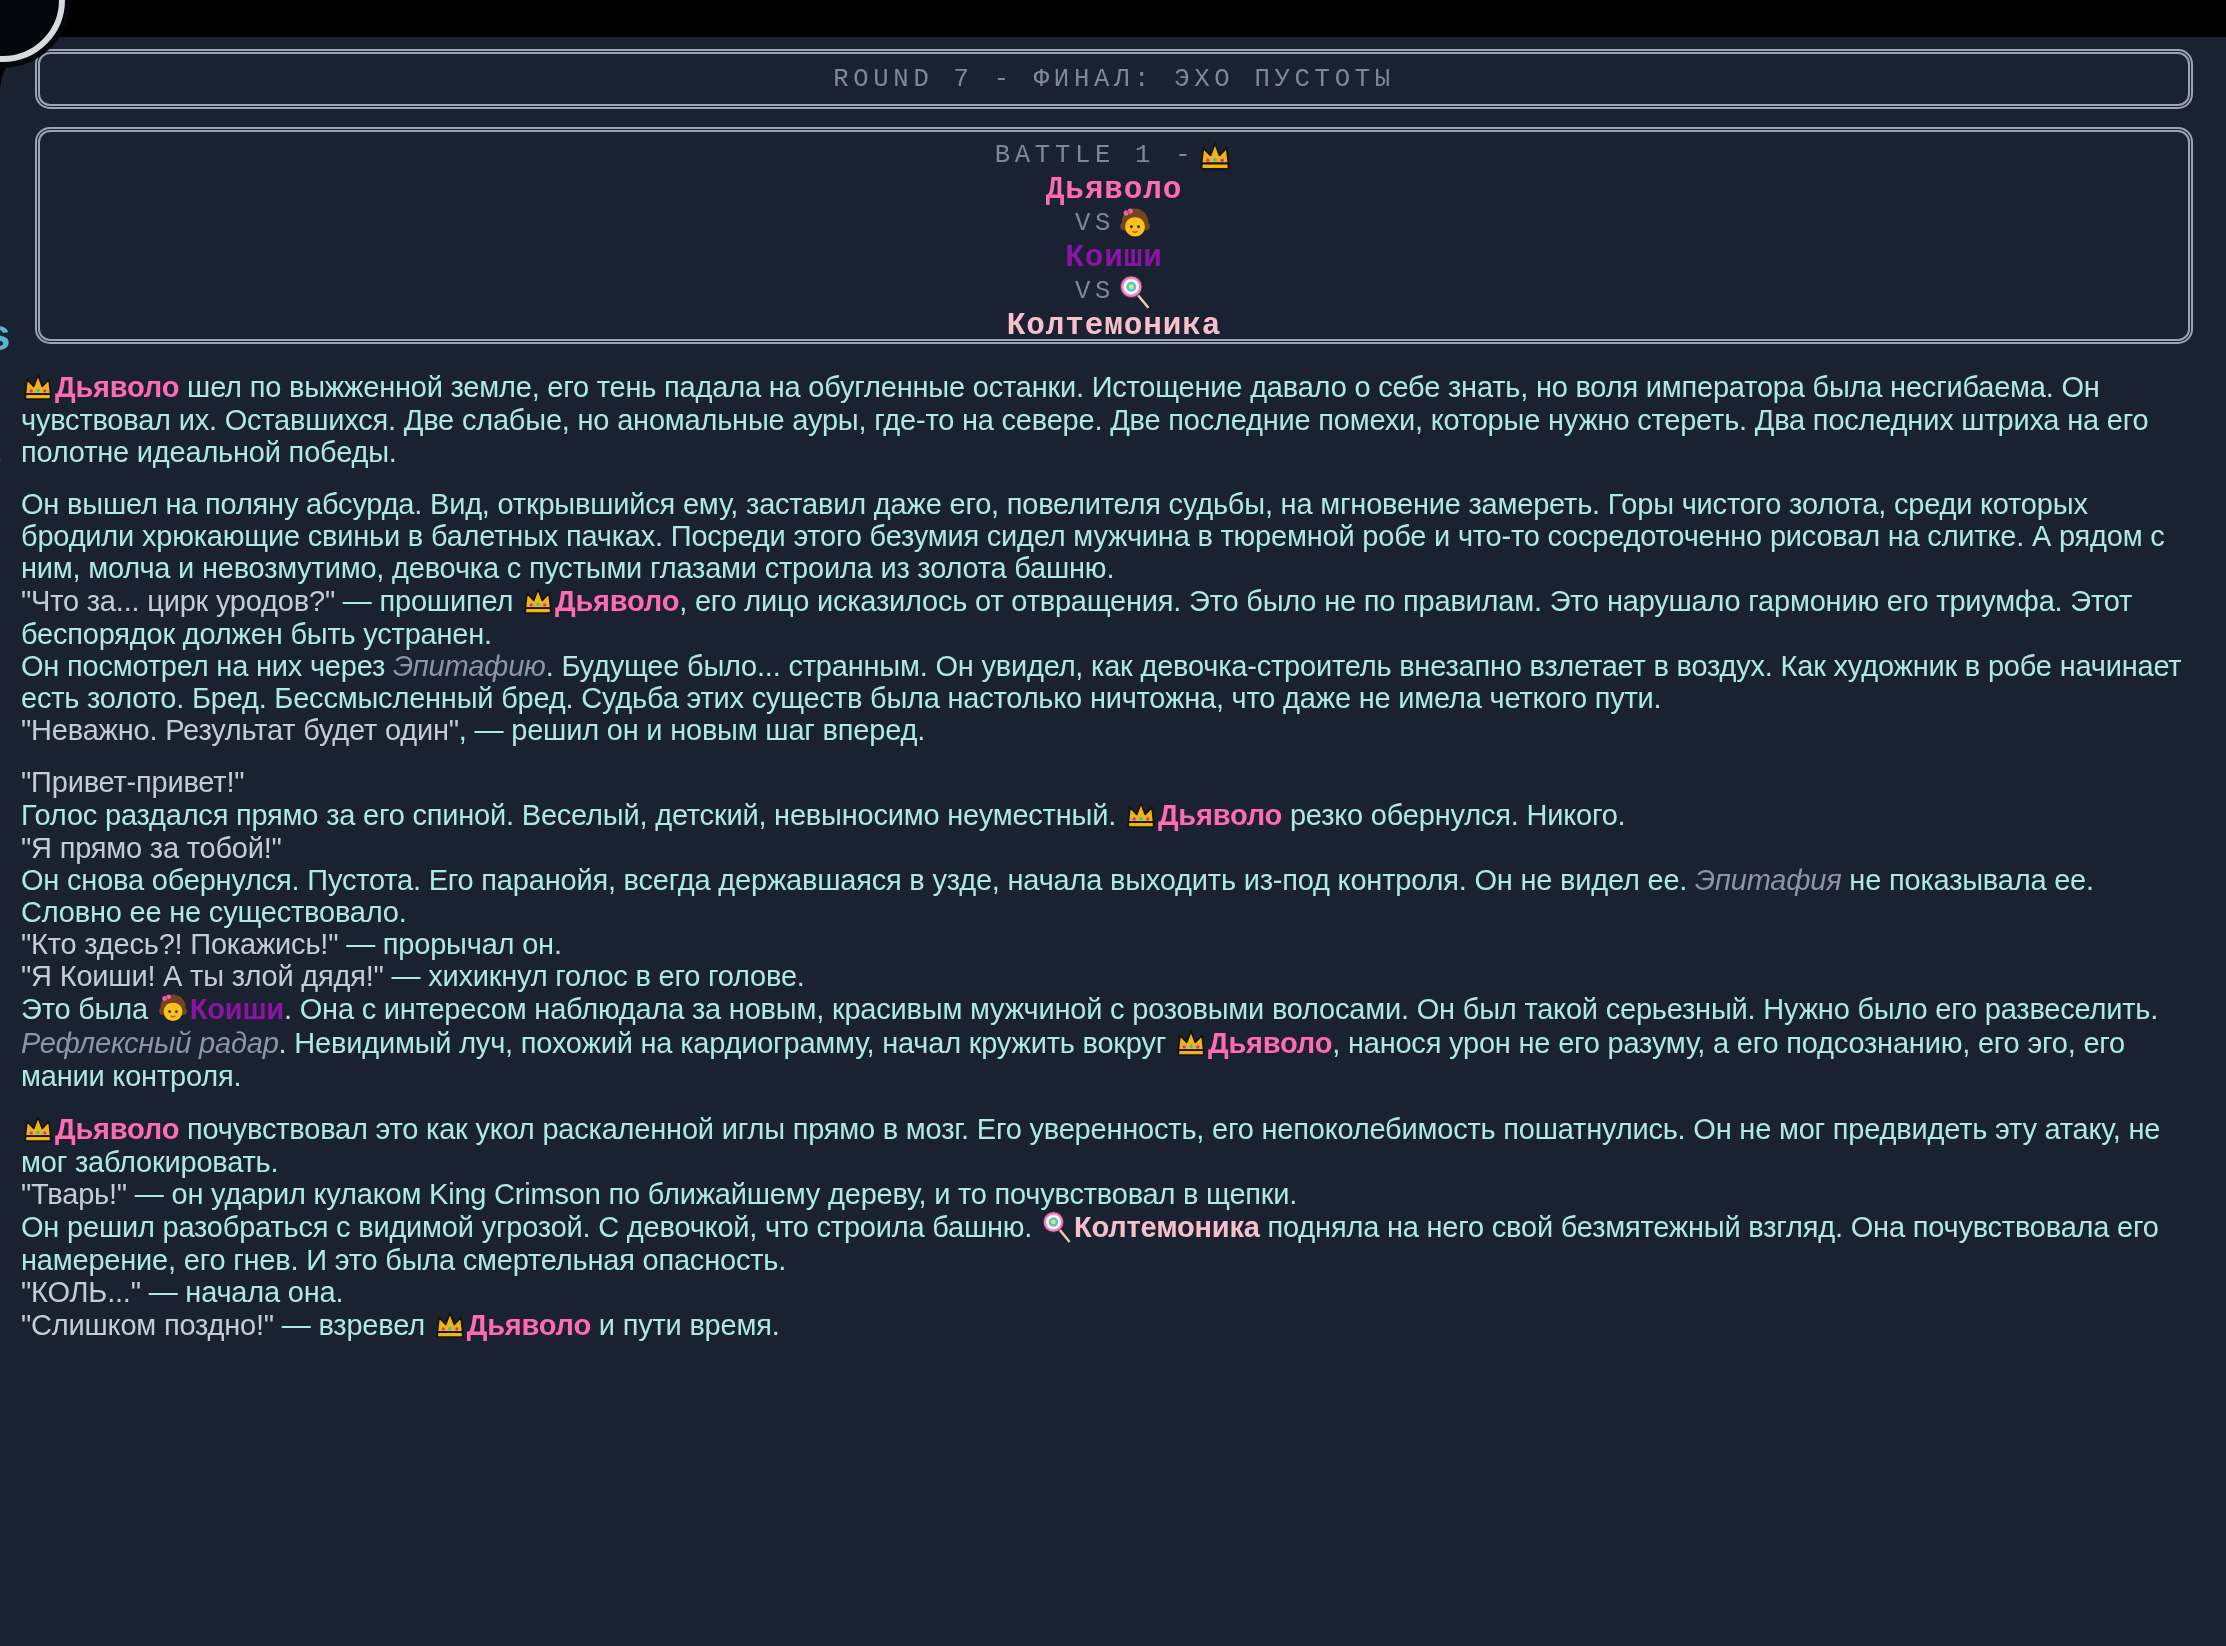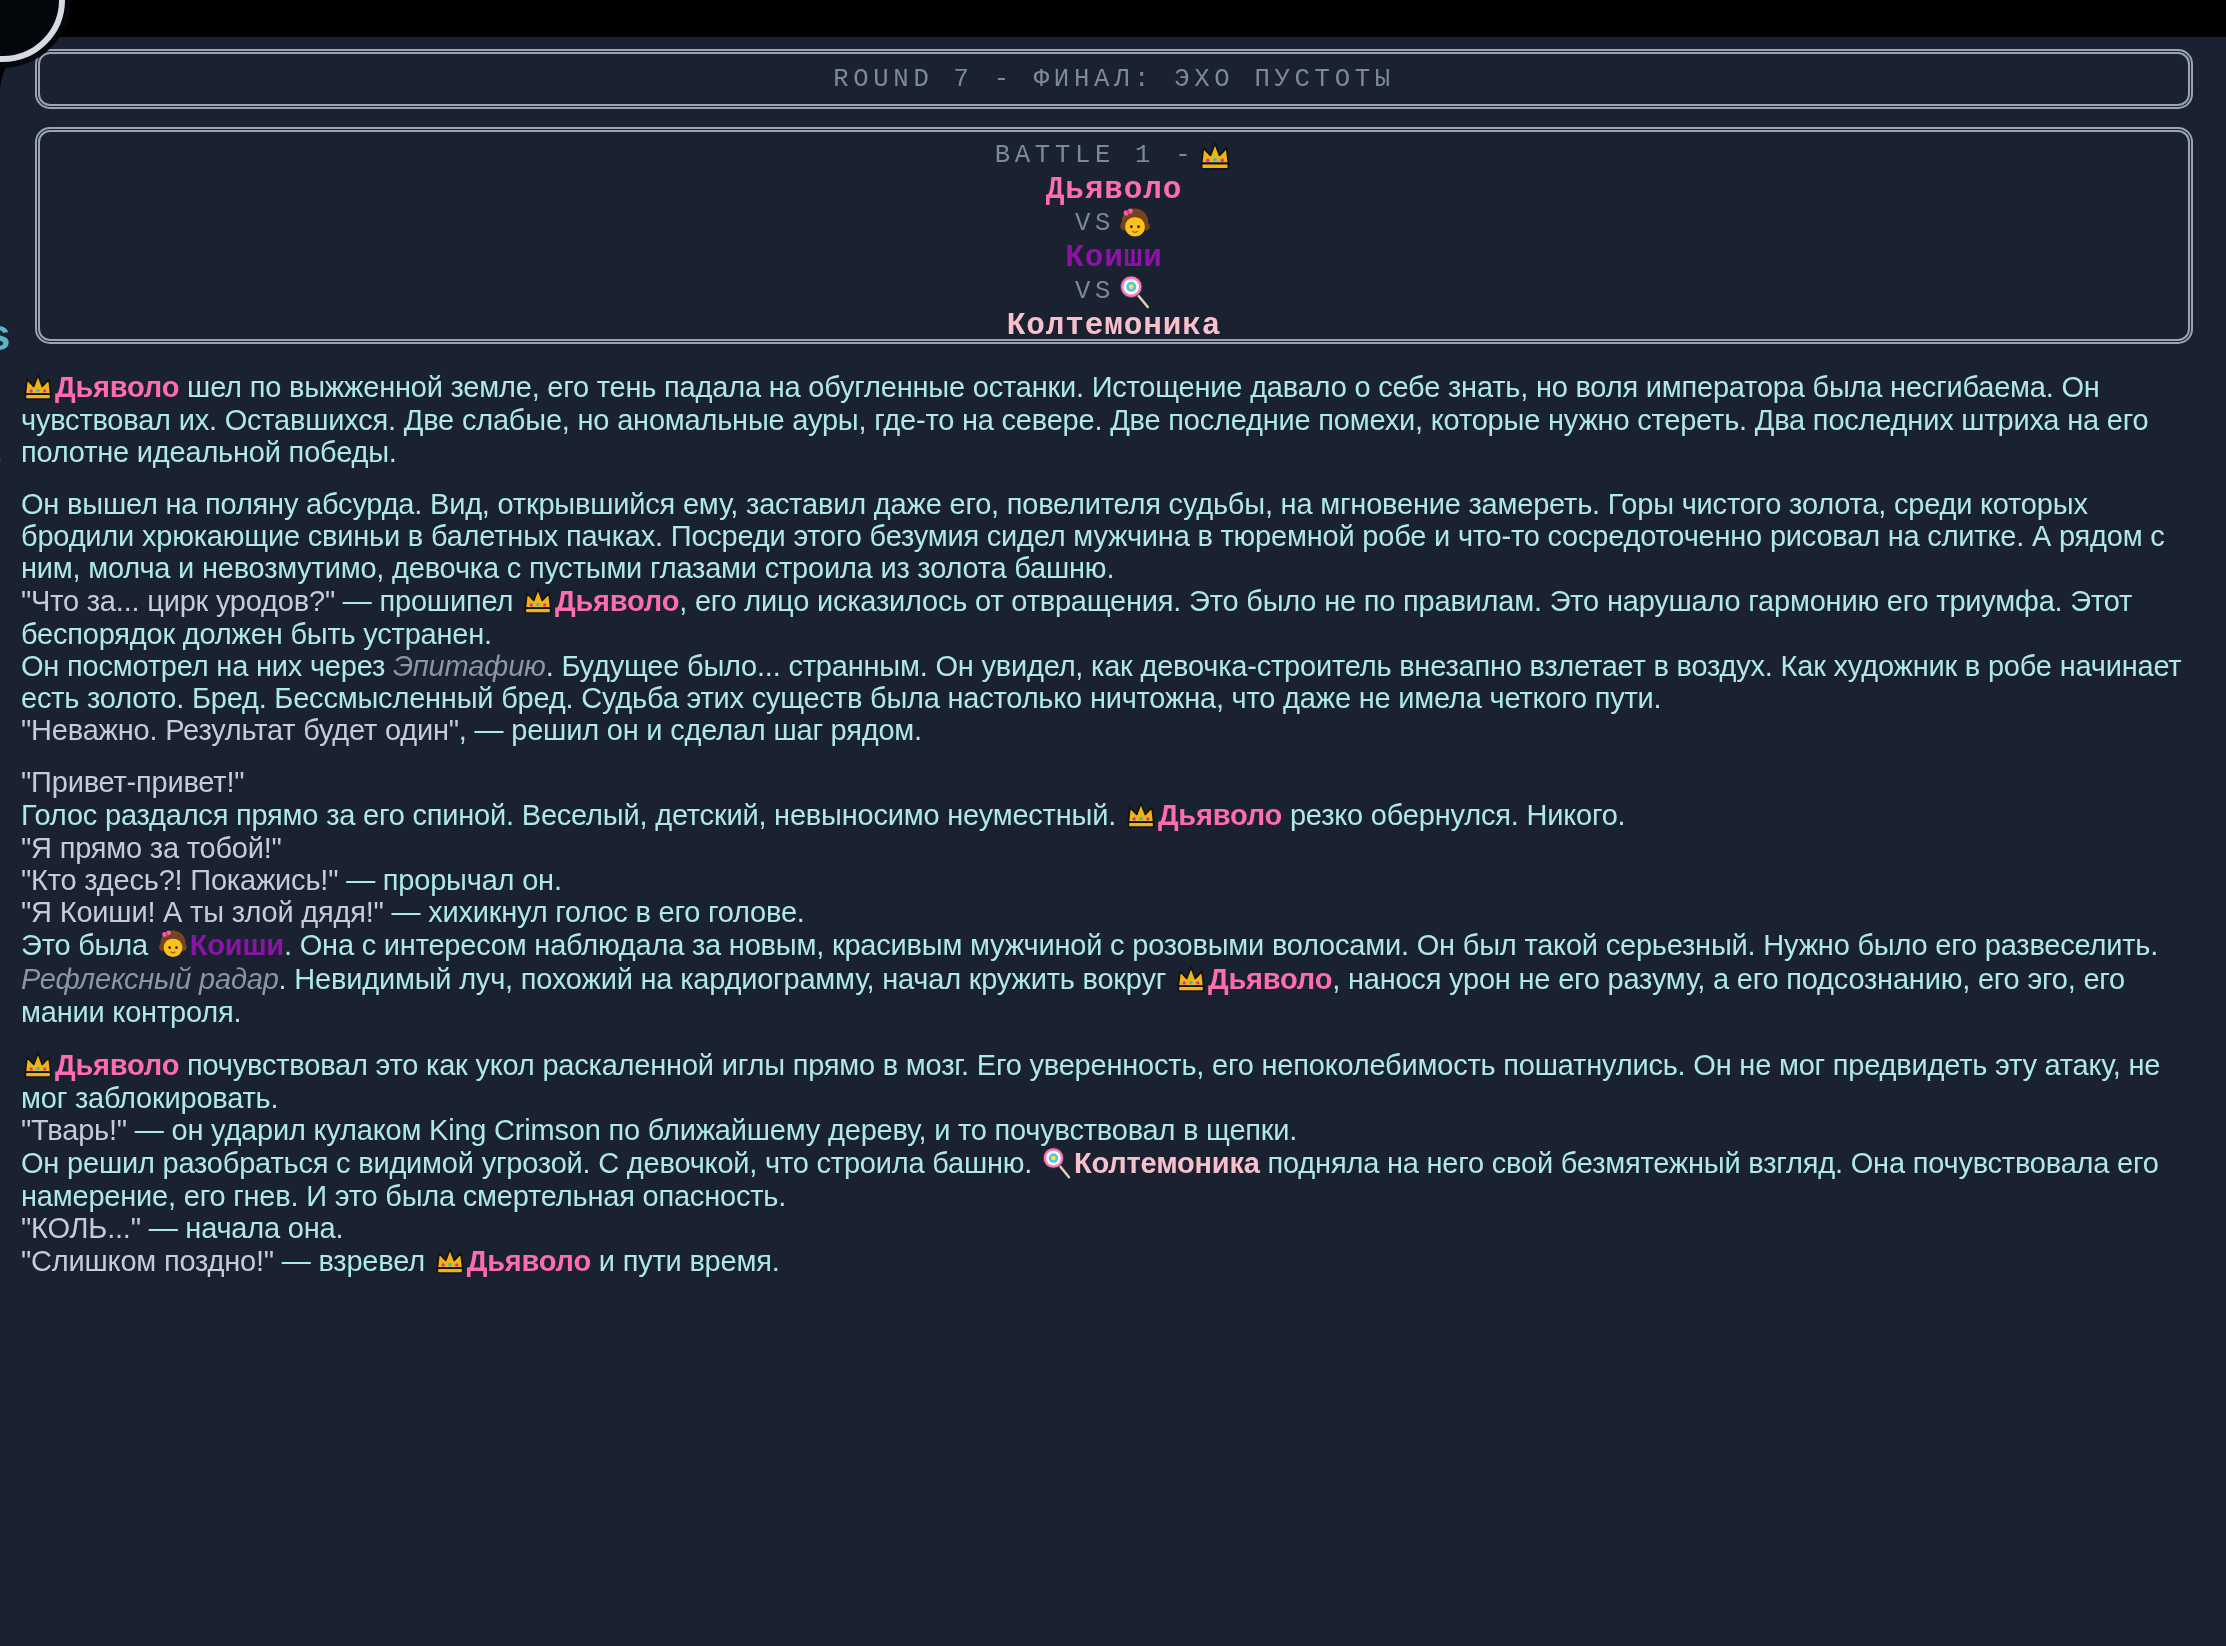--- a/index.html
+++ b/index.html
@@ -171,34 +171,35 @@
         <span class="sline"><span class="seg-q">"Что за... цирк уродов?"</span><span class="seg-n"> — прошипел </span><span class="icon" style="width:34px;height:34px">
             <svg viewBox="0 0 24 24">
               <path d="M3 17 L4.2 6.5 L9 11.5 L12 3.5 L15 11.5 L19.8 6.5 L21 17 Z" fill="#f2b411" stroke="#141414" stroke-width="1.3" stroke-linejoin="round"></path>
               <rect x="3" y="17" width="18" height="3.6" rx="1" fill="#f2b411" stroke="#141414" stroke-width="1.3"></rect>
               <circle cx="7.2" cy="14.8" r="1.15" fill="#c92fb4"></circle>
               <circle cx="12" cy="14.4" r="1.25" fill="#20c4dc"></circle>
               <circle cx="16.8" cy="14.8" r="1.15" fill="#c92fb4"></circle>
             </svg>
           </span><span class="seg-dyavolo">Дьяволо</span><span class="seg-n">, его лицо исказилось от отвращения. Это было не по правилам. Это нарушало гармонию его триумфа. Этот беспорядок должен быть устранен.</span></span>
         <span class="sline"><span class="seg-n">Он посмотрел на них через </span><span class="seg-i">Эпитафию</span><span class="seg-n">. Будущее было... странным. Он увидел, как девочка-строитель внезапно взлетает в воздух. Как художник в робе начинает есть золото. Бред. Бессмысленный бред. Судьба этих существ была настолько ничтожна, что даже не имела четкого пути.</span></span>
-        <span class="sline"><span class="seg-q">"Неважно. Результат будет один"</span><span class="seg-n">, — решил он и сделал шаг рядом.</span></span>
+        <span class="sline"><span class="seg-q">"Неважно. Результат будет один"</span><span class="seg-n">, — решил он и новым шаг вперед.</span></span>
       </p>
       <p class="block">
         <span class="sline"><span class="seg-q">"Привет-привет!"</span></span>
         <span class="sline"><span class="seg-n">Голос раздался прямо за его спиной. Веселый, детский, невыносимо неуместный. </span><span class="icon" style="width:34px;height:34px">
             <svg viewBox="0 0 24 24">
               <path d="M3 17 L4.2 6.5 L9 11.5 L12 3.5 L15 11.5 L19.8 6.5 L21 17 Z" fill="#f2b411" stroke="#141414" stroke-width="1.3" stroke-linejoin="round"></path>
               <rect x="3" y="17" width="18" height="3.6" rx="1" fill="#f2b411" stroke="#141414" stroke-width="1.3"></rect>
               <circle cx="7.2" cy="14.8" r="1.15" fill="#c92fb4"></circle>
               <circle cx="12" cy="14.4" r="1.25" fill="#20c4dc"></circle>
               <circle cx="16.8" cy="14.8" r="1.15" fill="#c92fb4"></circle>
             </svg>
           </span><span class="seg-dyavolo">Дьяволо</span><span class="seg-n"> резко обернулся. Никого.</span></span>
         <span class="sline"><span class="seg-q">"Я прямо за тобой!"</span></span>
+        <span class="sline"><span class="seg-n">Он снова обернулся. Пустота. Его паранойя, всегда державшаяся в узде, начала выходить из-под контроля. Он не видел ее. </span><span class="seg-i">Эпитафия</span><span class="seg-n"> не показывала ее. Словно ее не существовало.</span></span>
         <span class="sline"><span class="seg-q">"Кто здесь?! Покажись!"</span><span class="seg-n"> — прорычал он.</span></span>
         <span class="sline"><span class="seg-q">"Я Коиши! А ты злой дядя!"</span><span class="seg-n"> — хихикнул голос в его голове.</span></span>
         <span class="sline"><span class="seg-n">Это была </span><span class="icon" style="width:34px;height:34px">
             <svg viewBox="0 0 24 24">
               <circle cx="12" cy="10.5" r="8.8" fill="#77451d"></circle>
               <circle cx="4.8" cy="13.5" r="2.6" fill="#77451d"></circle>
               <circle cx="19.2" cy="13.5" r="2.6" fill="#77451d"></circle>
               <circle cx="12" cy="13.8" r="6.6" fill="#fcc21c"></circle>
               <path d="M5.2 10 a8.5 8.5 0 0 1 13.6 0 a10.5 10.5 0 0 0 -13.6 0 Z" fill="#77451d"></path>
               <circle cx="9.6" cy="13.8" r="0.95" fill="#30241a"></circle>

